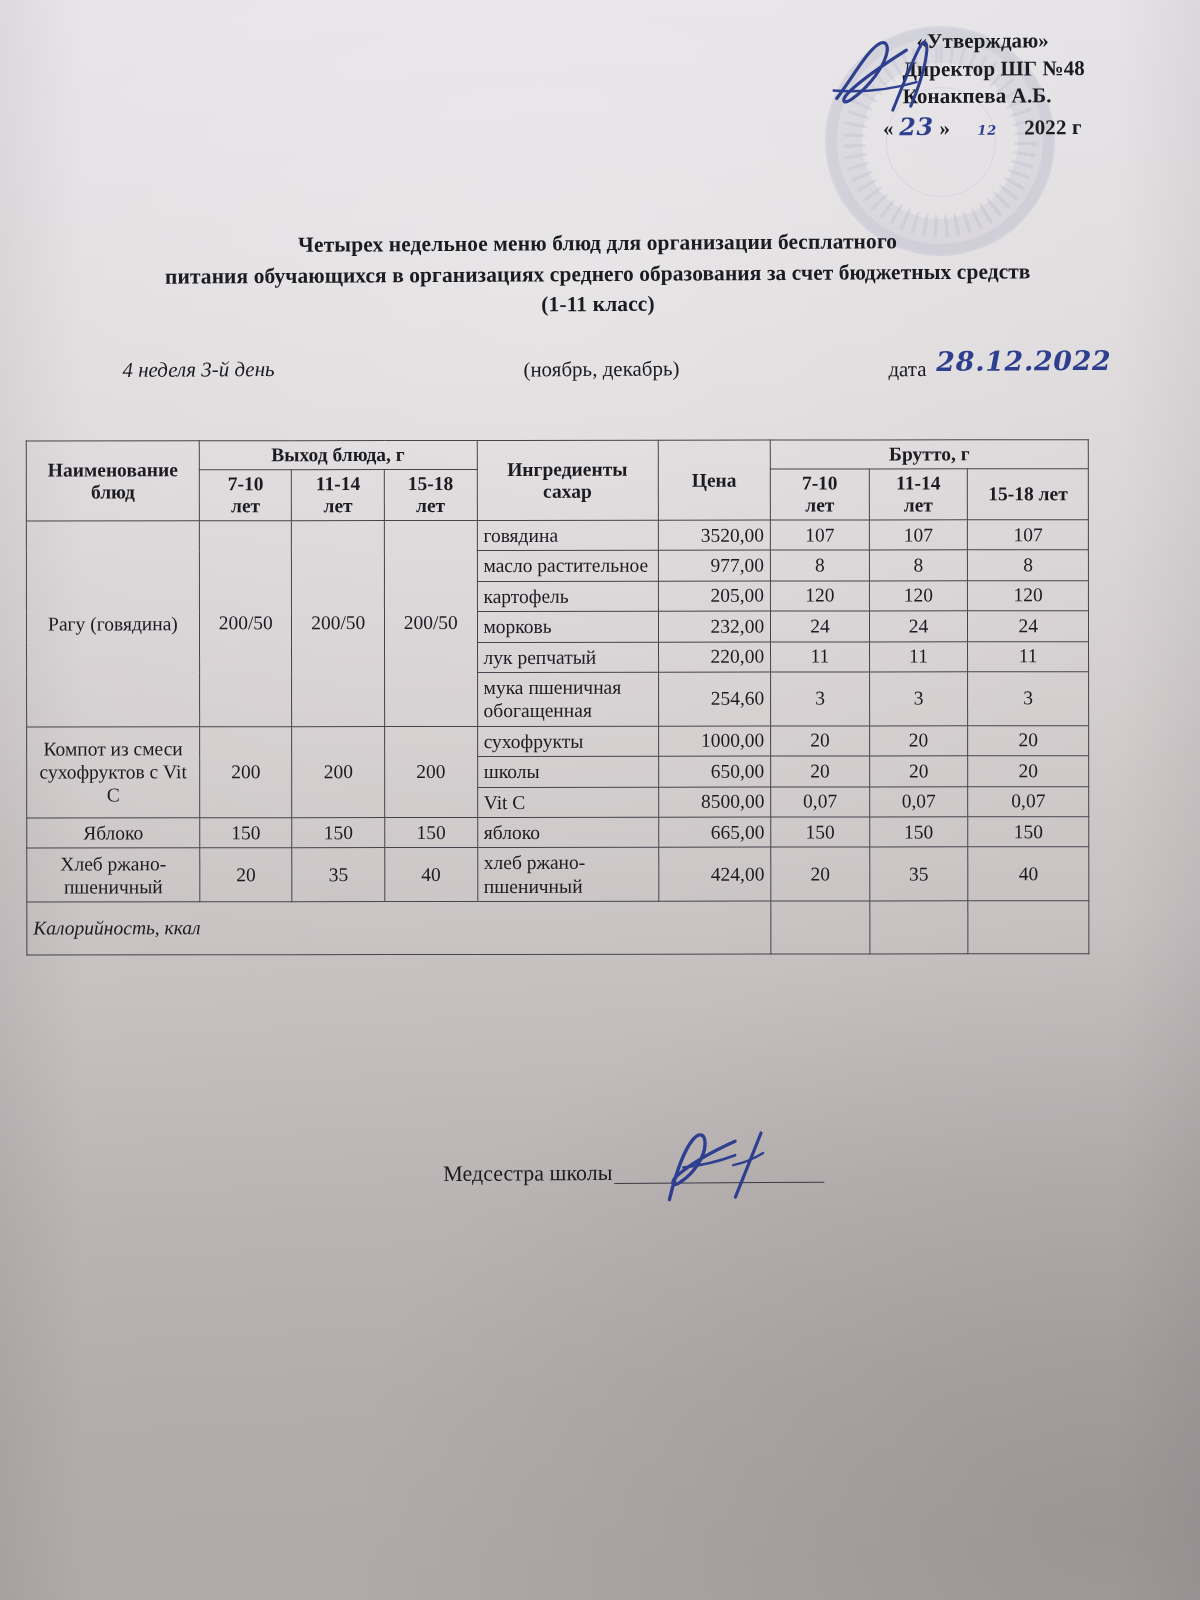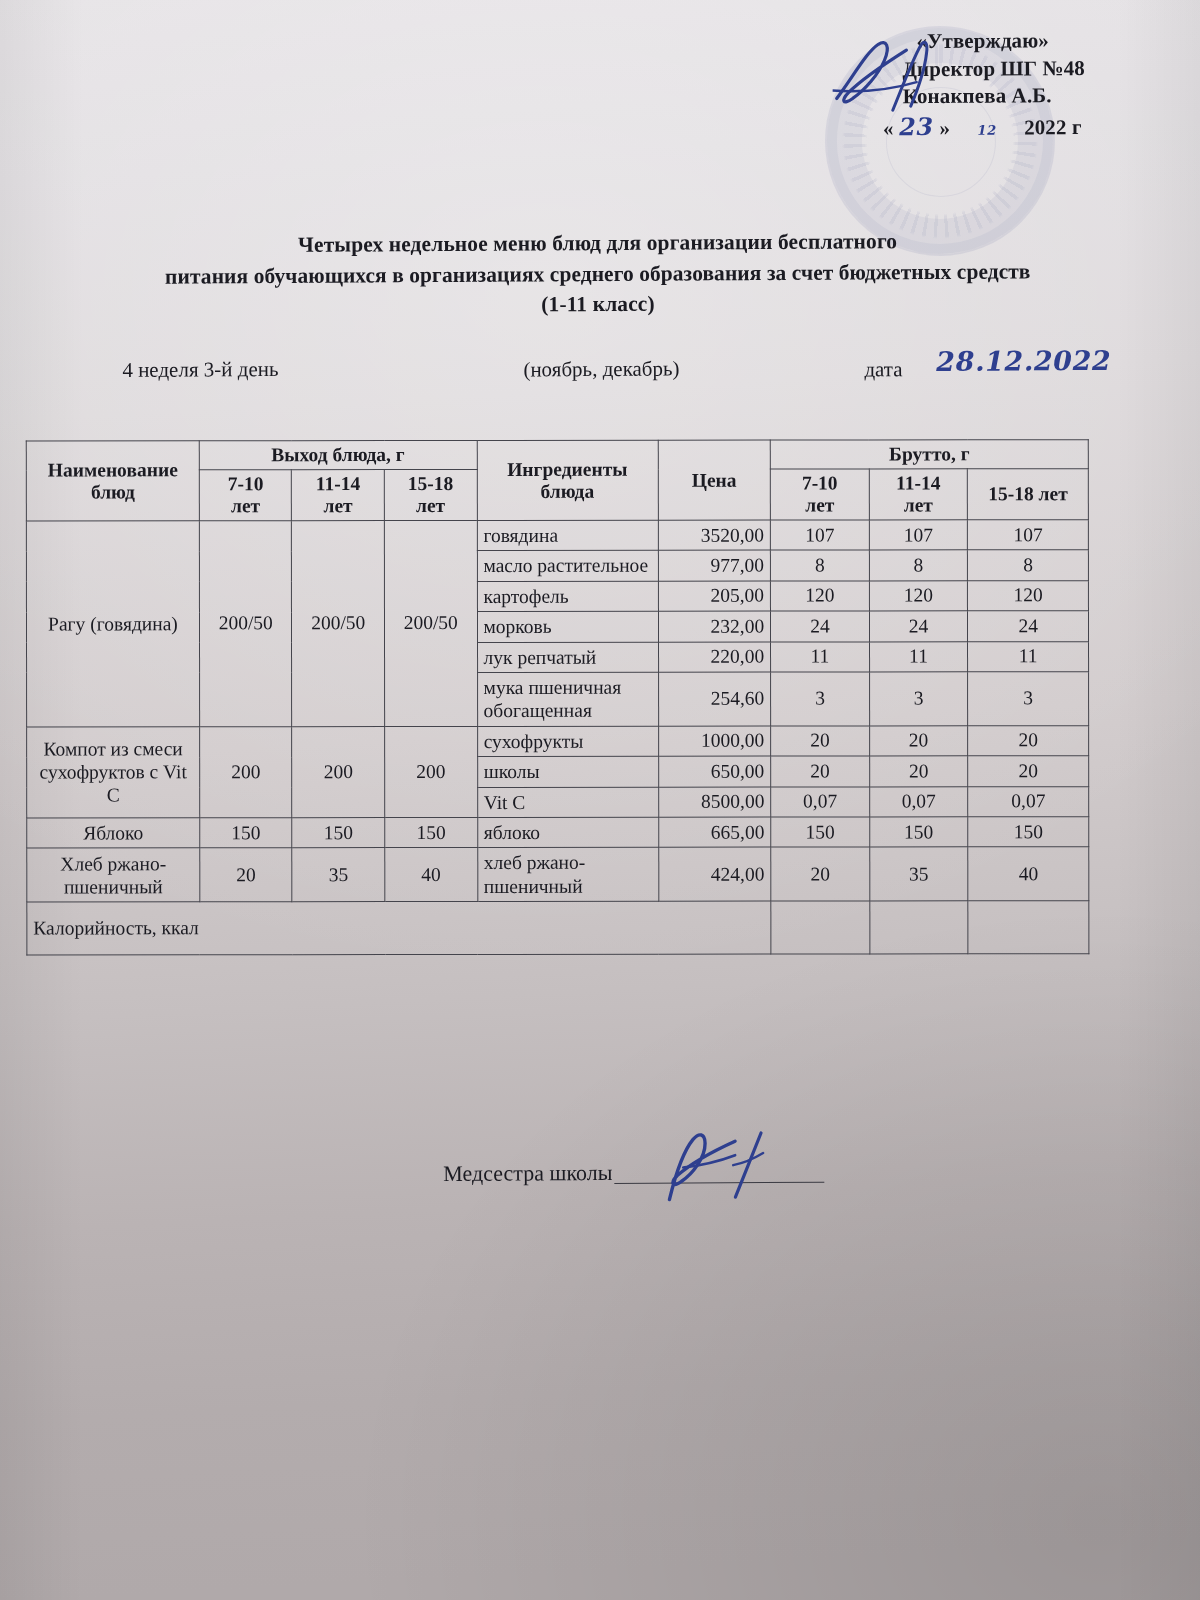--- a/index.html
+++ b/index.html
@@ -144,23 +144,23 @@
 
   
   .subline {
     position: absolute;
     top: 355px;
     left: 0;
     width: 1200px;
     height: 40px;
     font-size: 21px;
   }
-  .subline .week { position: absolute; left: 124px; top: 0; white-space: nowrap; }
+  .subline .week { position: absolute; left: 124px; top: 0; white-space: nowrap; font-style: italic; }
   .subline .season { position: absolute; left: 525px; top: 2px; white-space: nowrap; }
-  .subline .datelabel { position: absolute; left: 866px; top: 4px; white-space: nowrap; }
+  .subline .datelabel { position: absolute; left: 890px; top: 4px; white-space: nowrap; }
   .subline .datevalue {
     position: absolute; left: 938px; top: -7px;
     font-size: 27px;
     white-space: nowrap;
   }
 
   
   .tablewrap {
     position: absolute;
     left: 27px;
@@ -202,21 +202,21 @@
 
   
   .va-top    { vertical-align: top; padding-top: 2px; }
   .va-bottom { vertical-align: bottom; padding-bottom: 3px; }
 
   .row-cal td {
     font-weight: 700;
     text-align: left;
     padding: 5px 8px;
   }
-  .cal-empty { height: 46px; }
+  .cal-empty { height: 46px; font-style: italic; }
 
   
   .nurse {
     position: absolute;
     left: 440px;
     top: 1160px;
     font-size: 22px;
     white-space: nowrap;
   }
   .nurse .nurse-rule {
@@ -291,21 +291,21 @@
       </colgroup>
       <thead>
         <tr>
           <th rowspan="2">
             <div>Наименование</div>
             <div>блюд</div>
           </th>
           <th colspan="3">Выход блюда, г</th>
           <th rowspan="2">
             <div>Ингредиенты</div>
-            <div>блюда</div>
+            <div>сахар</div>
           </th>
           <th rowspan="2">Цена</th>
           <th colspan="3">Брутто, г</th>
         </tr>
         <tr>
           <th>
             <div>7-10</div>
             <div>лет</div>
           </th>
           <th>

